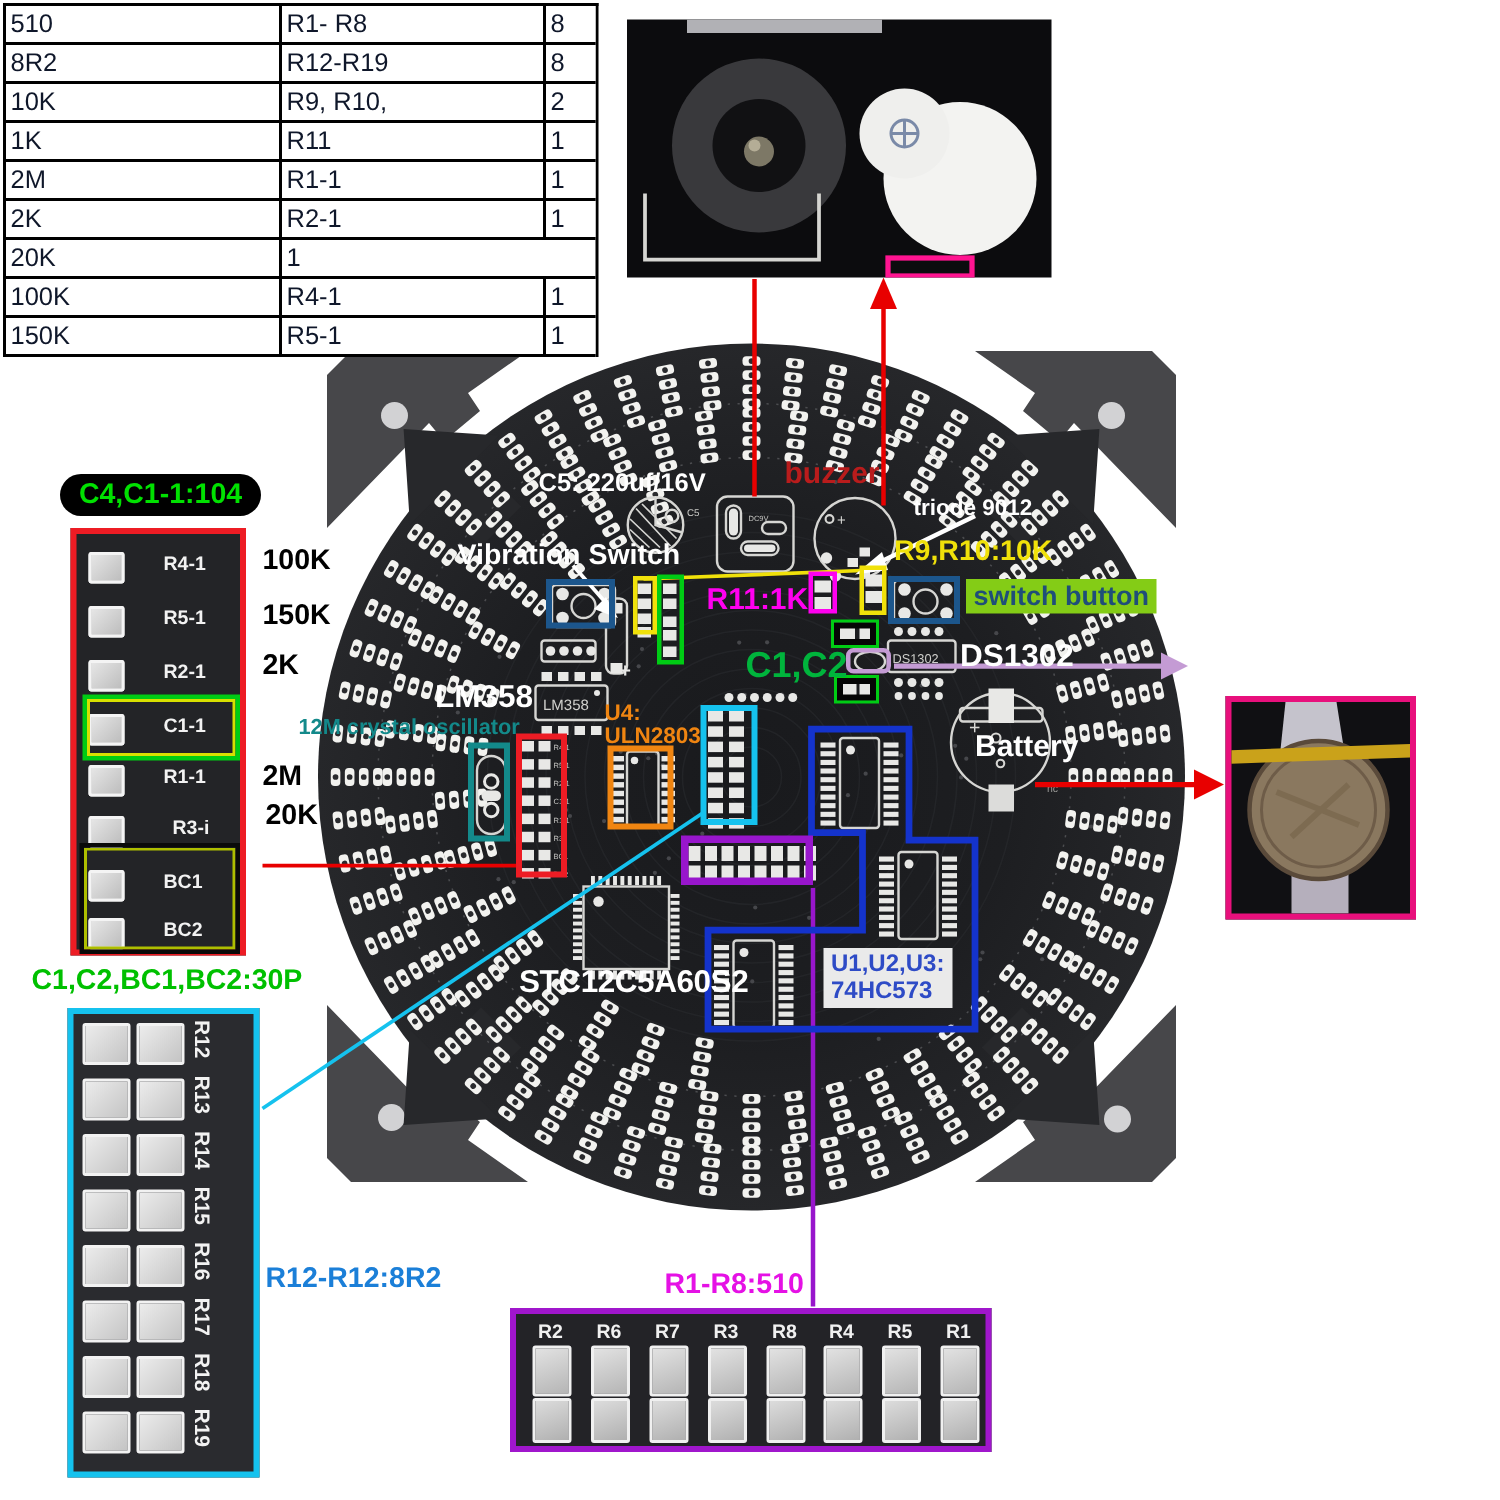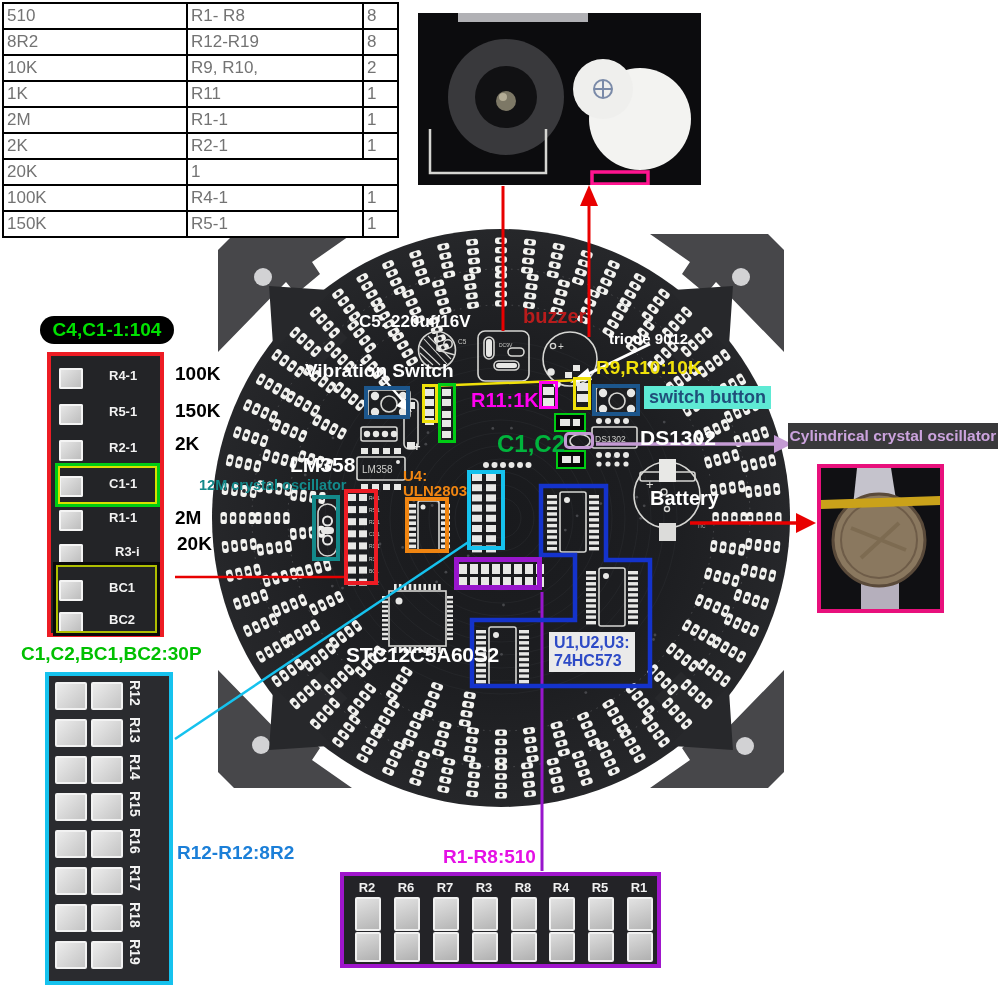--- a/index.html
+++ b/index.html
@@ -2,21 +2,21 @@
 <html><head>
 <meta charset="utf-8">
 <style>
   html,body{margin:0;padding:0;background:#fff;width:1000px;height:1000px;
     font-family:"Liberation Sans",sans-serif;position:relative;overflow:hidden;}
   #stage{position:absolute;left:0;top:0;width:1000px;height:1000px;}
   #board{position:absolute;left:0;top:0;z-index:1;}
   
   .ptable{position:absolute;left:2px;top:2px;z-index:4;border:2px solid #000;border-bottom:none;}
   .prow{display:grid;grid-template-columns:184px 176px 33px;border-bottom:2px solid #000;}
-  .prow div{font-size:17px;color:#737373;padding:1px 0 1px 3px;line-height:22px;border-right:2px solid #000;background:#fff;}
+  .prow div{font-size:17px;color:#0f172a;padding:1px 0 1px 3px;line-height:22px;border-right:2px solid #000;background:#fff;}
   .prow div:last-child{border-right:none;}
   
   .lab{position:absolute;z-index:5;white-space:nowrap;font-weight:bold;}
   
   .hbox{position:absolute;z-index:4;background:transparent;box-sizing:border-box;}
   
   .photo{position:absolute;z-index:3;box-sizing:border-box;}
   .pad{position:absolute;width:20px;height:17px;border:2px solid #f4f4f4;border-radius:2px;
        background:linear-gradient(135deg,#e6e6e6,#bdbdbd);}
   .rphoto-row span{position:absolute;left:58px;top:0;color:#f2f2f2;font-size:13px;font-weight:bold;}
@@ -1928,27 +1928,26 @@
   <div class="hbox" style="left:405px;top:497px;width:44px;height:56px;border:4px solid #f08511;"></div>
   <div class="hbox" style="left:467px;top:470px;width:38px;height:80px;border:4px solid #15c2ee;"></div>
   <div class="hbox" style="left:454px;top:557px;width:88px;height:33px;border:5px solid #9816cc;"></div>
 
   <span class="lab" style="left:359px;top:312px;font-size:17px;color:#fff;">C5: 220uf/16V</span>
   <span class="lab" style="left:523px;top:305px;font-size:20px;color:#b91c1c;">buzzer</span>
   <span class="lab" style="left:609px;top:330px;font-size:15px;color:#fff;font-weight:600;">triode 9012</span>
   <span class="lab" style="left:269px;top:360px;font-size:19px;color:#fff;margin-left:36px;">Vibration Switch</span>
   <span class="lab" style="left:596px;top:357px;font-size:19px;color:#f0e10a;">R9,R10:10K</span>
   <span class="lab" style="left:471px;top:389px;font-size:20px;color:#ff00f0;">R11:1K</span>
-  <span class="lab" style="left:644px;top:386px;font-size:18px;color:#1f4e79;background:#5eead4;padding:1px 5px;">switch button</span>
+  <span class="lab" style="left:644px;top:386px;font-size:18px;color:#1f4e79;background:#84cc16;padding:1px 5px;">switch button</span>
   <span class="lab" style="left:497px;top:430px;font-size:24px;color:#00b43c;">C1,C2</span>
   <span class="lab" style="left:640px;top:426px;font-size:21px;color:#fff;">DS1302</span>
   <span class="lab" style="left:290px;top:453px;font-size:21px;color:#fff;">LM358</span>
   <span class="lab" style="left:403px;top:468px;font-size:15px;color:#f08511;line-height:15px;"><span>U4:</span><br><span>ULN2803</span></span>
   <span class="lab" style="left:199px;top:477px;font-size:14.5px;color:#13898a;">12M crystal oscillator</span>
   <span class="lab" style="left:650px;top:487px;font-size:20px;color:#fff;">Battery</span>
   <span class="lab" style="left:346px;top:643px;font-size:21px;color:#fff;letter-spacing:-0.3px;">STC12C5A60S2</span>
   <span class="lab" style="left:549px;top:632px;font-size:16px;color:#2e4bc6;background:#eaeaea;padding:2px 5px;line-height:18px;"><span>U1,U2,U3:</span><br><span>74HC573</span></span>
-  <span class="lab" style="left:788px;top:423px;width:210px;height:26px;font-size:15.5px;color:#cba3dd;background:#39393b;text-align:center;line-height:26px;">Cylindrical crystal oscillator</span>
   <span class="lab" style="left:40px;top:316px;width:134px;height:28px;font-size:19px;color:#00e100;background:#000;border-radius:14px;text-align:center;line-height:28px;">C4,C1-1:104</span>
   <span class="lab" style="left:21px;top:643px;font-size:19px;color:#00c000;">C1,C2,BC1,BC2:30P</span>
   <span class="lab" style="left:177px;top:842px;font-size:19px;color:#1b7fd8;">R12-R12:8R2</span>
   <span class="lab" style="left:443px;top:846px;font-size:19px;color:#e511e5;">R1-R8:510</span>
 </div>
 
 </body></html>

